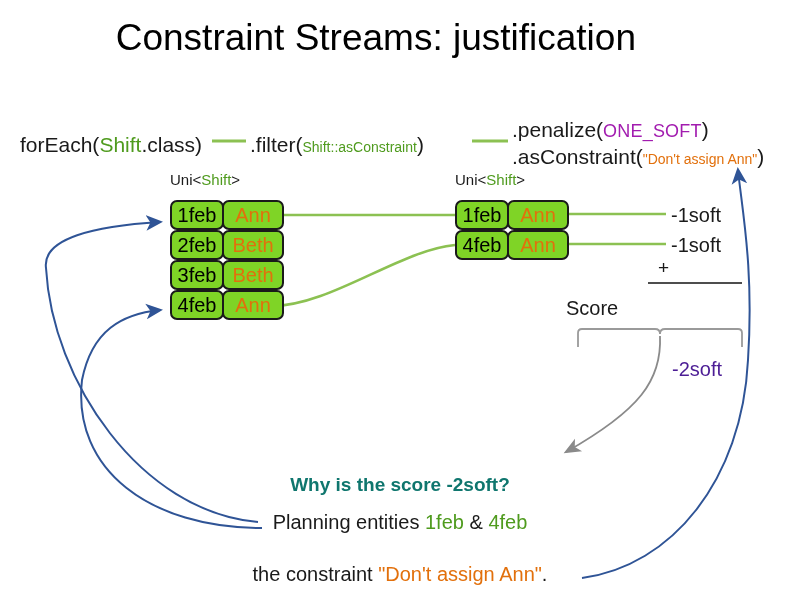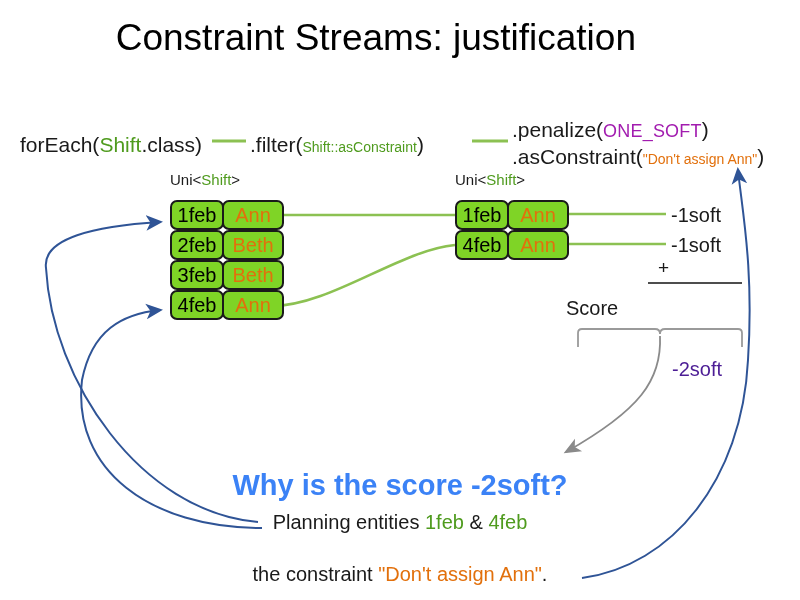--- a/index.html
+++ b/index.html
@@ -141,24 +141,24 @@
     line-height: 22px;
     color: #4c1d95;
     margin-top: 48px;
   }
 
   
   #why-heading {
     left: 190px; top: 468px;
     width: 420px;
     text-align: center;
-    font-size: 29px;
+    font-size: 19px;
     line-height: 34px;
     font-weight: bold;
-    color: #3b82f6;
+    color: #0f766e;
     white-space: nowrap;
   }
   .explain-line {
     width: 420px;
     left: 190px;
     text-align: center;
     font-size: 20px;
     line-height: 24px;
     color: #1a1a1a;
     white-space: nowrap;

